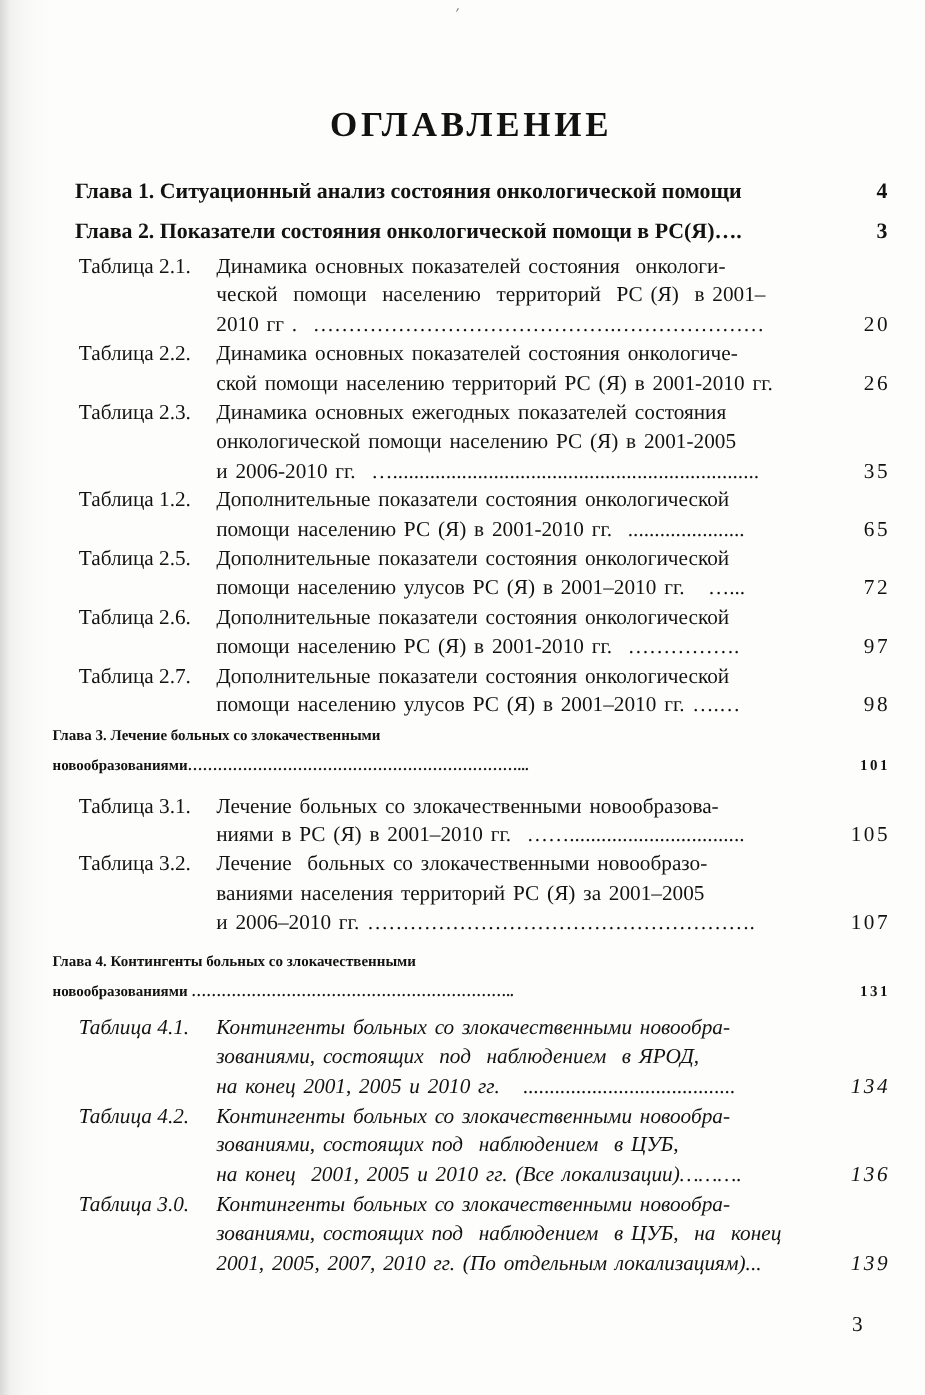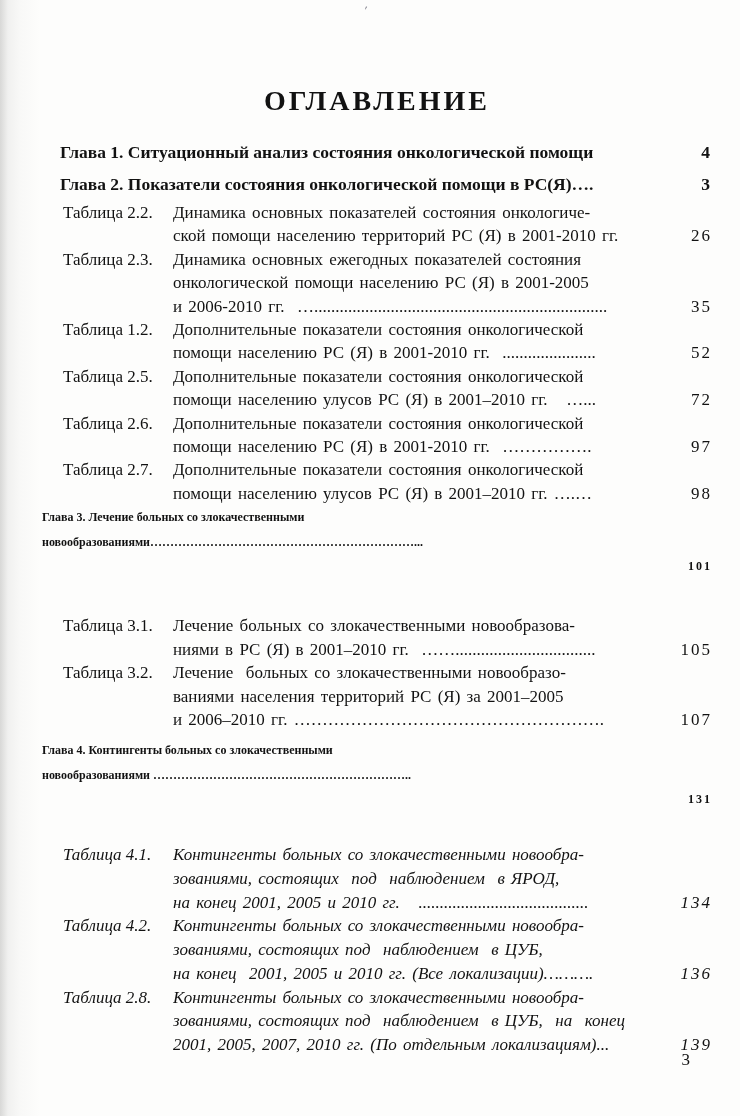--- a/index.html
+++ b/index.html
@@ -46,21 +46,21 @@
   .pg {
     flex: 0 0 52px; width: 52px;
     text-align: right; align-self: flex-end;
     letter-spacing: 2px; white-space: nowrap;
   }
   .chapter-block {
     font-weight: bold; font-size: 12px; line-height: 24.5px;
   }
   .chapter-block.ch3 { margin: 0 0 8px 0; }
   .chapter-block.ch4 { margin: 7px 0 4px 0; }
-  .chapter-block .row2 { display: flex; flex-direction: column; }
+  .chapter-block .row2 { display: flex; }
   .chapter-block .leader {
     flex: 1 1 auto; overflow: hidden; white-space: nowrap;
   }
   .entry {
     display: flex;
     font-size: 17px; line-height: 23.4px;
   }
   .entry .lbl {
     flex: 0 0 110px; margin-left: 21px; align-self: flex-start;
   }
@@ -90,41 +90,48 @@
     <div class="chapter ch1">
       <span class="txt">Глава 1. Ситуационный анализ состояния онкологической помощи</span>
       <span class="pg">4</span>
     </div>
 
     <div class="chapter ch2">
       <span class="txt">Глава 2. Показатели состояния онкологической помощи в РС(Я)….</span>
       <span class="pg">3</span>
     </div>
 
+    <div class="entry">
+      <span class="lbl">Таблица 2.1.</span>
+      <span class="desc">Динамика основных показателей состояния  онкологи-
+ческой  помощи  населению  территорий  РС (Я)  в 2001–
+2010 гг .  …………………………………….…………………</span>
+      <span class="pg">20</span>
+    </div>
 
     <div class="entry">
       <span class="lbl">Таблица 2.2.</span>
       <span class="desc">Динамика основных показателей состояния онкологиче-
 ской помощи населению территорий РС (Я) в 2001-2010 гг.</span>
       <span class="pg">26</span>
     </div>
 
     <div class="entry">
       <span class="lbl">Таблица 2.3.</span>
       <span class="desc">Динамика основных ежегодных показателей состояния
 онкологической помощи населению РС (Я) в 2001-2005
 и 2006-2010 гг.  ….....................................................................</span>
       <span class="pg">35</span>
     </div>
 
     <div class="entry">
       <span class="lbl">Таблица 1.2.</span>
       <span class="desc">Дополнительные показатели состояния онкологической
 помощи населению РС (Я) в 2001-2010 гг.  ......................</span>
-      <span class="pg">52</span>
+      <span class="pg">65</span>
     </div>
 
     <div class="entry">
       <span class="lbl">Таблица 2.5.</span>
       <span class="desc">Дополнительные показатели состояния онкологической
 помощи населению улусов РС (Я) в 2001–2010 гг.   …...</span>
       <span class="pg">72</span>
     </div>
 
     <div class="entry">
@@ -182,21 +189,21 @@
 
     <div class="entry g4">
       <span class="lbl">Таблица 4.2.</span>
       <span class="desc">Контингенты больных со злокачественными новообра-
 зованиями, состоящих под  наблюдением  в ЦУБ,
 на конец  2001, 2005 и 2010 гг. (Все локализации)……….</span>
       <span class="pg">136</span>
     </div>
 
     <div class="entry g4">
-      <span class="lbl">Таблица 2.8.</span>
+      <span class="lbl">Таблица 3.0.</span>
       <span class="desc">Контингенты больных со злокачественными новообра-
 зованиями, состоящих под  наблюдением  в ЦУБ,  на  конец
 2001, 2005, 2007, 2010 гг. (По отдельным локализациям)...</span>
       <span class="pg">139</span>
     </div>
 
   </div>
 
   <div class="footer-num">3</div>
 </div>

